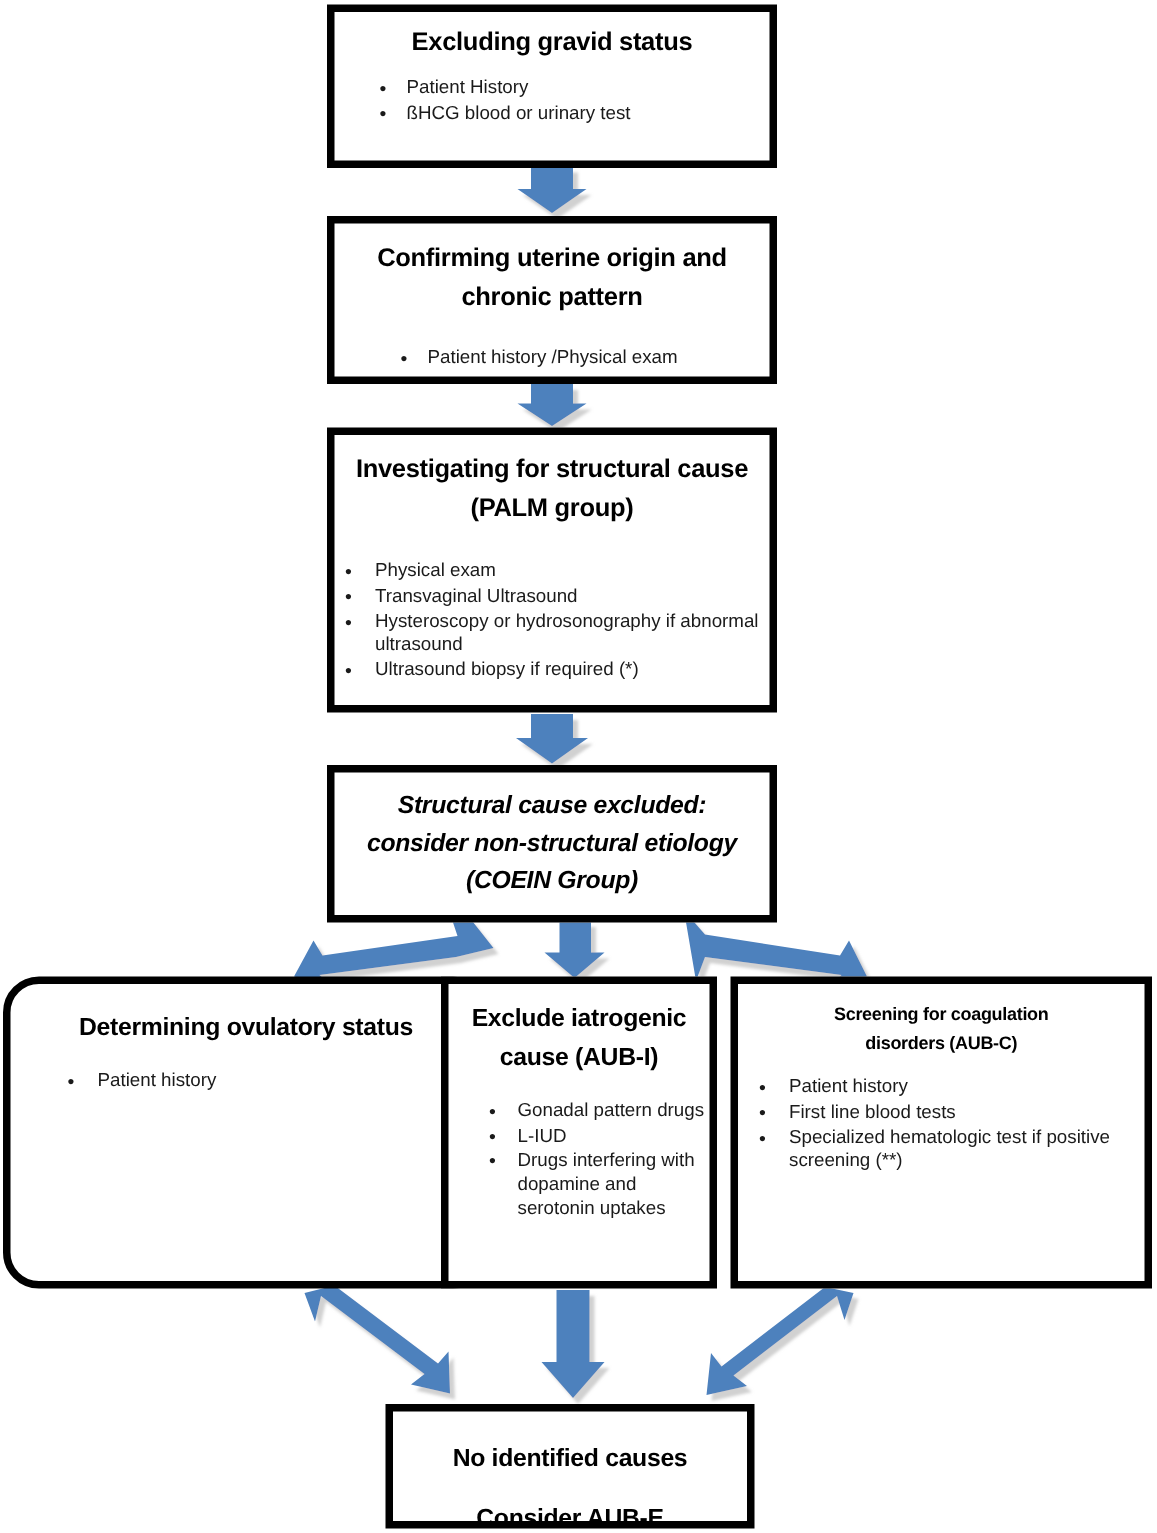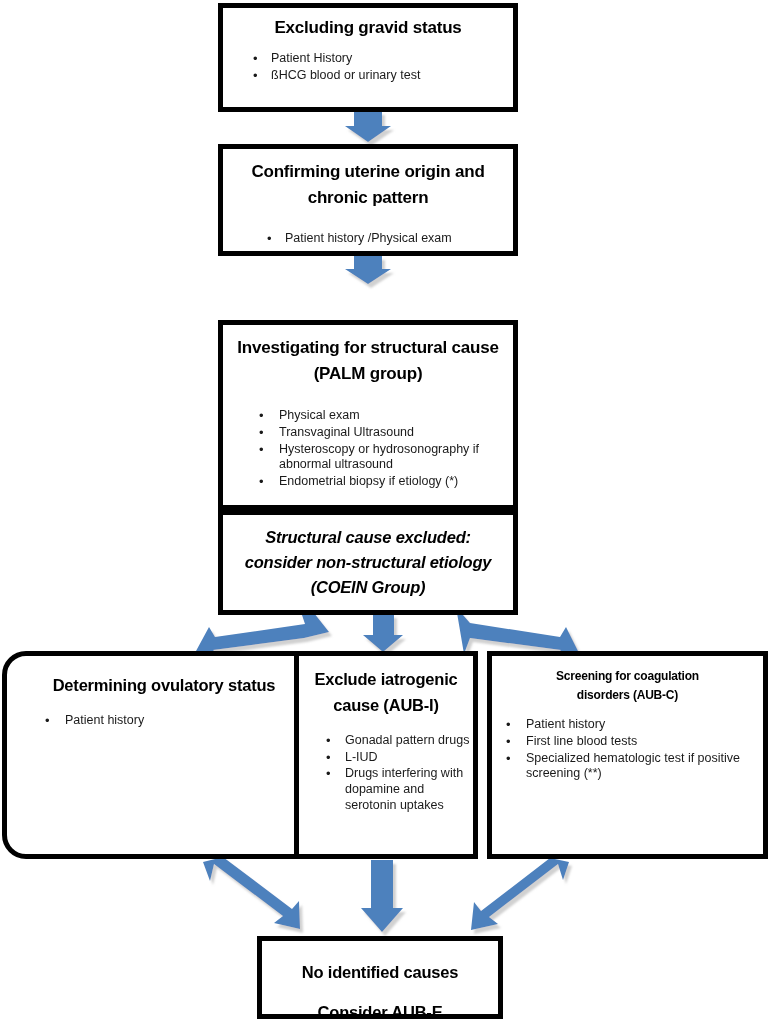--- a/index.html
+++ b/index.html
@@ -48,21 +48,21 @@
   .box ul li::before {
     content: "\2022";
     position: absolute;
     font-size: 13px;
     line-height: 1.26;
   }
 
   
   #box-gravid      { left: 218px;  top: 3px;   width: 300px; height: 109px; }
   #box-uterine     { left: 218px;  top: 144px; width: 300px; height: 112px; }
-  #box-palm        { left: 218px;  top: 285px; width: 300px; height: 190px; margin-top: 35px; }
+  #box-palm        { left: 218px;  top: 285px; width: 300px; height: 190px; }
   #box-coein       { left: 218px;  top: 510px; width: 300px; height: 105px; font-style: italic; }
   #box-aubo        { left: 2px;    top: 651px; width: 324px; height: 208px; border-radius: 24px; }
   #box-aubi        { left: 294px;  top: 651px; width: 184px; height: 208px; }
   #box-aubc        { left: 487px;  top: 651px; width: 281px; height: 208px; }
   #box-aube        { left: 257px;  top: 936px; width: 246px; height: 83px; }
 
   
   #box-gravid  .title { font-size: 17px; padding-top: 9px; }
   #box-uterine .title { font-size: 17px; padding-top: 10px; line-height: 1.55; }
   #box-palm    .title { font-size: 17px; padding-top: 10px; line-height: 1.50; }
@@ -70,21 +70,21 @@
   #box-aubo    .title { font-size: 16.5px; padding-top: 10px; line-height: 2.35; }
   #box-aubi    .title { font-size: 16.5px; padding-top: 10px; line-height: 1.60; text-align: center; }
   #box-aubc    .title { font-size: 12px; padding-top: 11px; line-height: 1.55; }
   #box-aube    .title { font-size: 16.5px; padding-top: 12px; line-height: 2.40; }
 
   
   #box-gravid  ul { margin-top: 12px; padding-left: 48px; font-size: 12.5px; }
   #box-gravid  ul li::before { left: -18px; }
   #box-uterine ul { margin-top: 19px; padding-left: 62px; font-size: 12.5px; }
   #box-uterine ul li::before { left: -18px; }
-  #box-palm    ul { margin-top: 22px; padding-left: 56px; font-size: 12.5px; }
+  #box-palm    ul { margin-top: 22px; padding-left: 27px; font-size: 12.5px; }
   #box-palm    ul li::before { left: -20px; }
   #box-aubo    ul { margin-top: 8px;  padding-left: 58px; font-size: 12.5px; }
   #box-aubo    ul li::before { left: -20px; }
   #box-aubi    ul { margin-top: 14px; padding-left: 46px; font-size: 12.5px; }
   #box-aubi    ul li::before { left: -19px; }
   #box-aubc    ul { margin-top: 13px; padding-left: 34px; font-size: 12.5px; }
   #box-aubc    ul li::before { left: -20px; }
 
   .arrow-layer {
     position: absolute;
@@ -169,21 +169,21 @@
 
   <div class="box" id="box-palm">
     <div class="title">
       <div>Investigating for structural cause</div>
       <div>(PALM group)</div>
     </div>
     <ul>
       <li>Physical exam</li>
       <li>Transvaginal Ultrasound</li>
       <li>Hysteroscopy or hydrosonography if abnormal ultrasound</li>
-      <li>Endometrial biopsy if etiology (*)</li>
+      <li>Ultrasound biopsy if required (*)</li>
     </ul>
   </div>
 
   <div class="box" id="box-coein">
     <div class="title">
       <div>Structural cause excluded:</div>
       <div>consider non-structural etiology</div>
       <div>(COEIN Group)</div>
     </div>
   </div>

